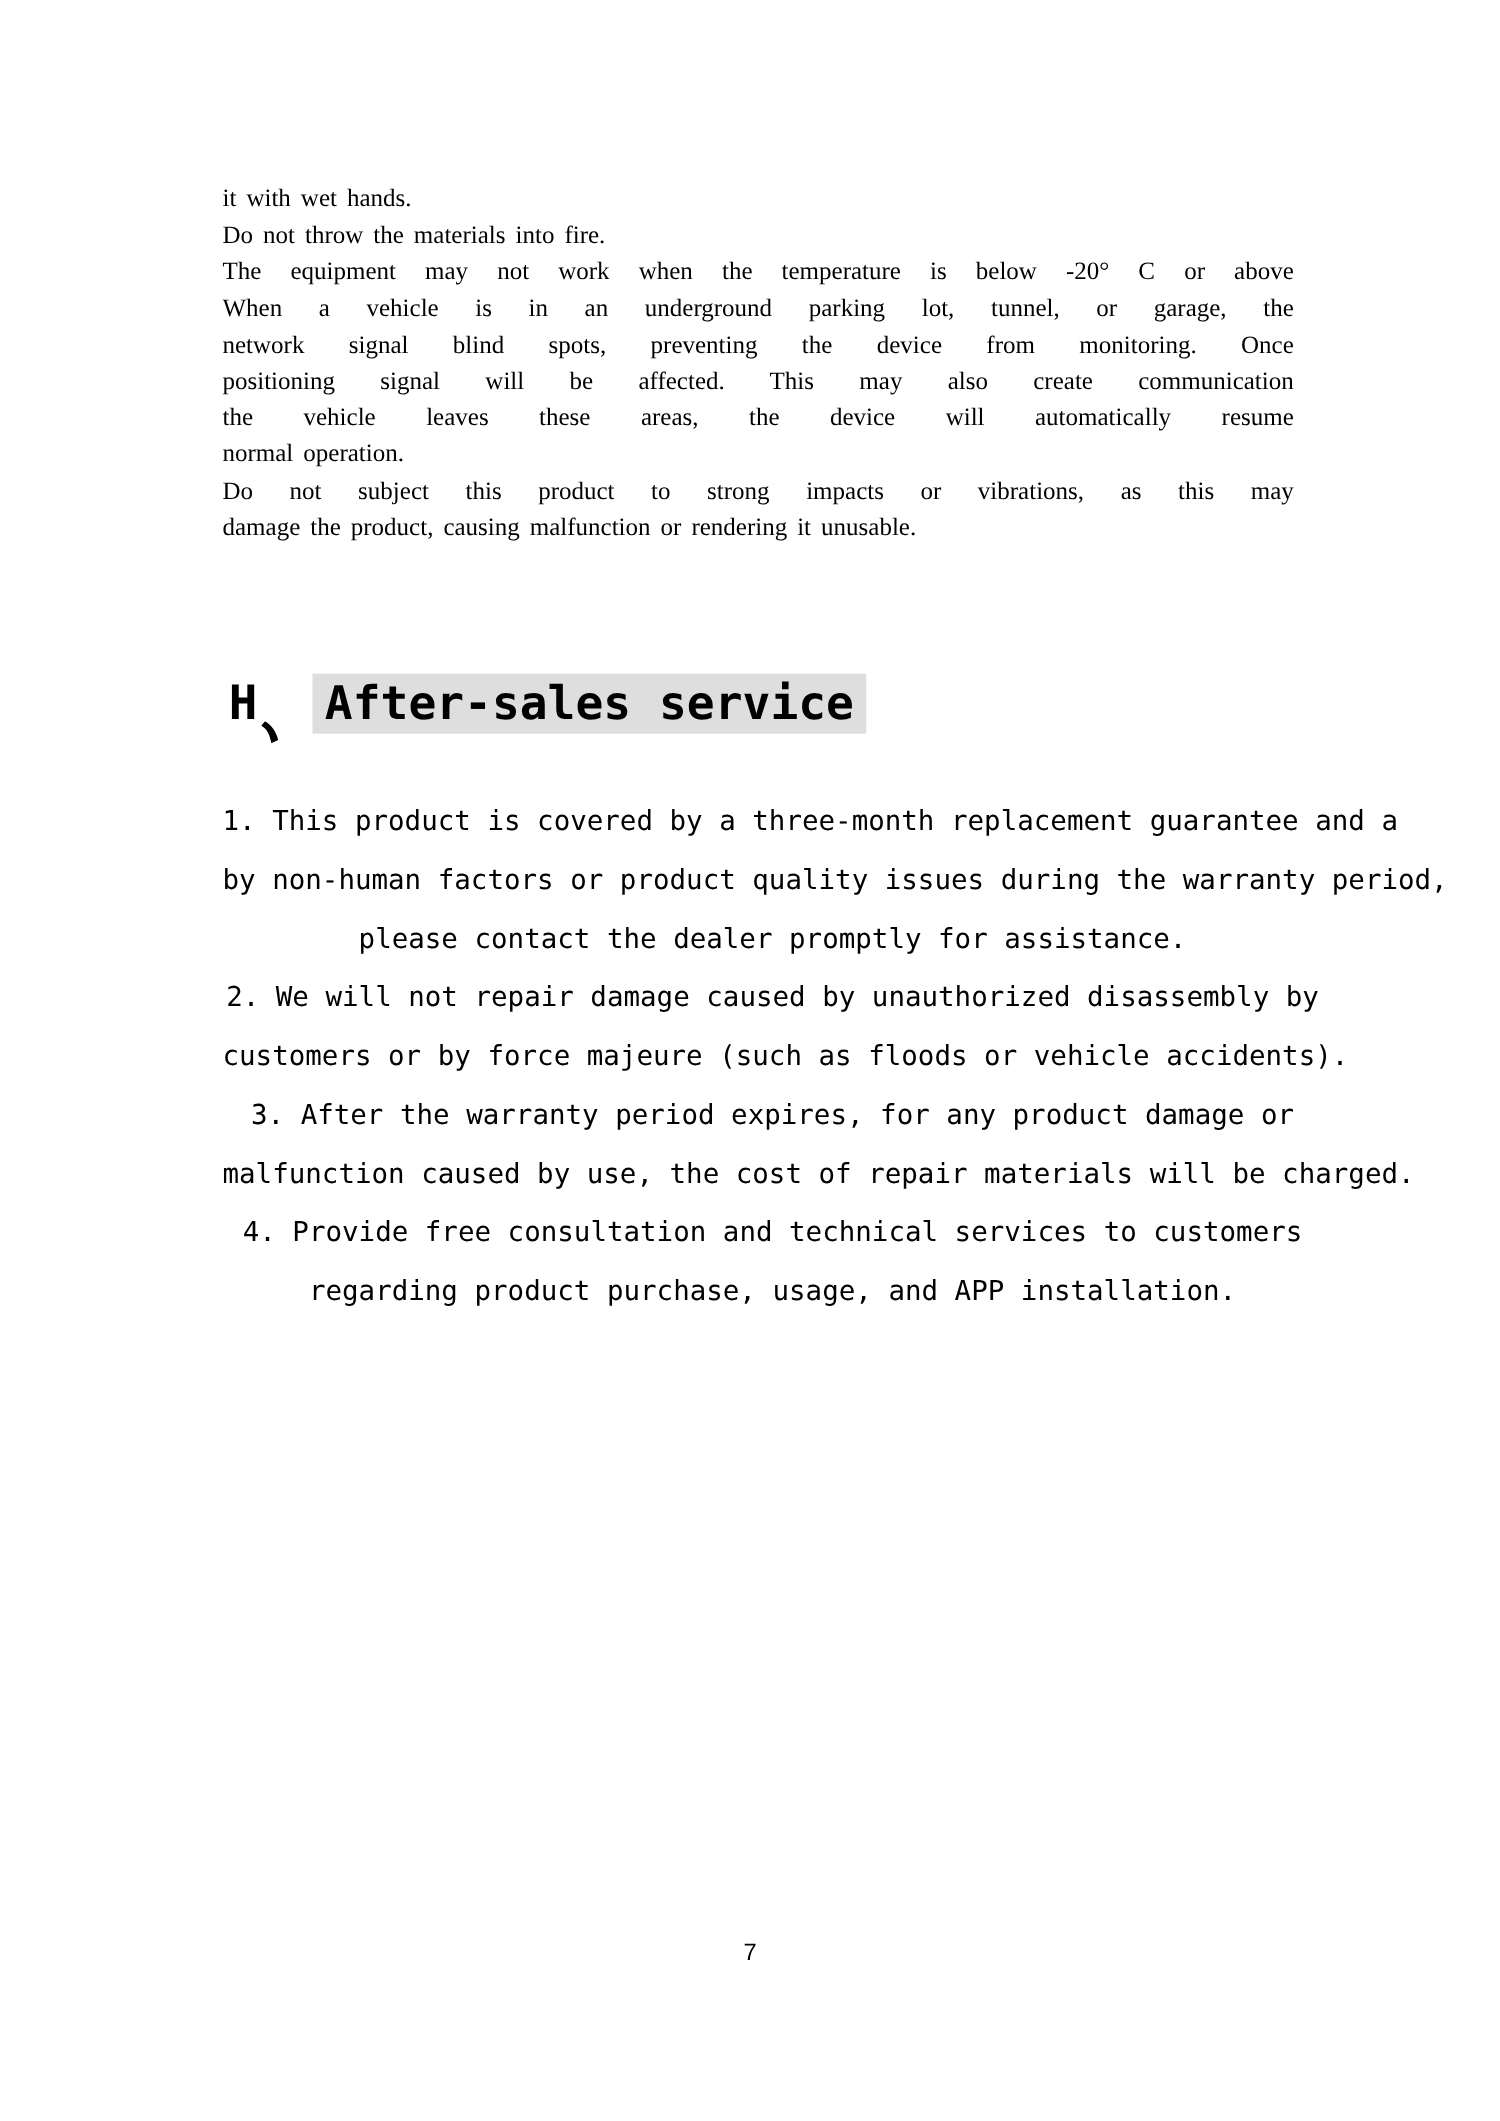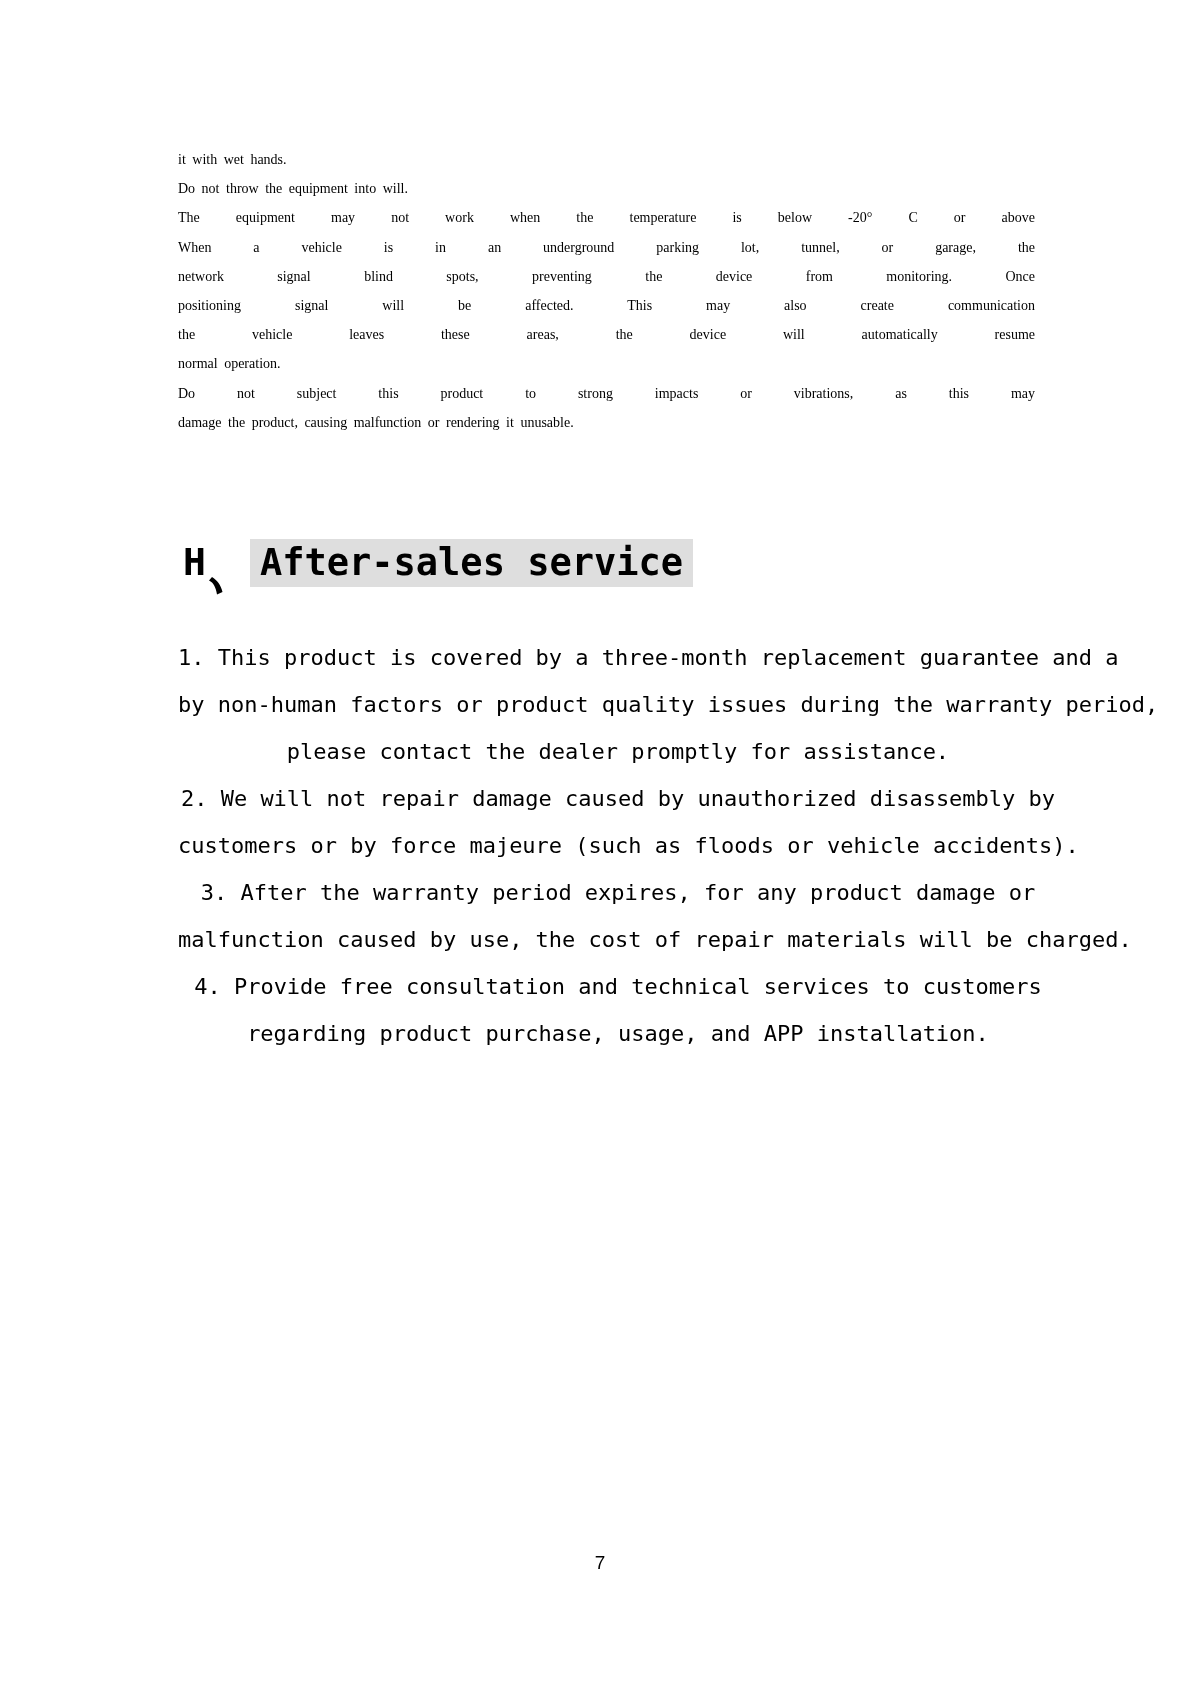--- a/index.html
+++ b/index.html
@@ -15,21 +15,21 @@
 
   
   .intro {
     position: absolute;
     left: 178px;
     top: 145px;
     width: 857px;
   }
   .intro .line {
     font-family: "Liberation Serif", serif;
-    font-size: 14px;
+    font-size: 20px;
     line-height: 29.2px;
     white-space: nowrap;
     word-spacing: 3px;
     text-align: left;
   }
   .intro .line.stretch {
     white-space: normal;
     text-align: justify;
     text-align-last: justify;
   }
@@ -92,21 +92,21 @@
     line-height: 24px;
   }
 </style>
 </head>
 <body>
 
 <div class="page" style="background: rgb(255, 255, 255); color: rgb(0, 0, 0);">
 
   <section class="intro" id="intro-section">
       <div class="line">it with wet hands.</div>
-      <div class="line">Do not throw the equipment into will.</div>
+      <div class="line">Do not throw the materials into fire.</div>
       <div class="line stretch">The equipment may not work when the temperature is below -20° C or above</div>
       <div class="line stretch">When a vehicle is in an underground parking lot, tunnel, or garage, the</div>
       <div class="line stretch">network signal blind spots, preventing the device from monitoring. Once</div>
       <div class="line stretch">positioning signal will be affected. This may also create communication</div>
       <div class="line stretch">the vehicle leaves these areas, the device will automatically resume</div>
       <div class="line">normal operation.</div>
       <div class="line stretch">Do not subject this product to strong impacts or vibrations, as this may</div>
       <div class="line">damage the product, causing malfunction or rendering it unusable.</div>
     </section>
 

